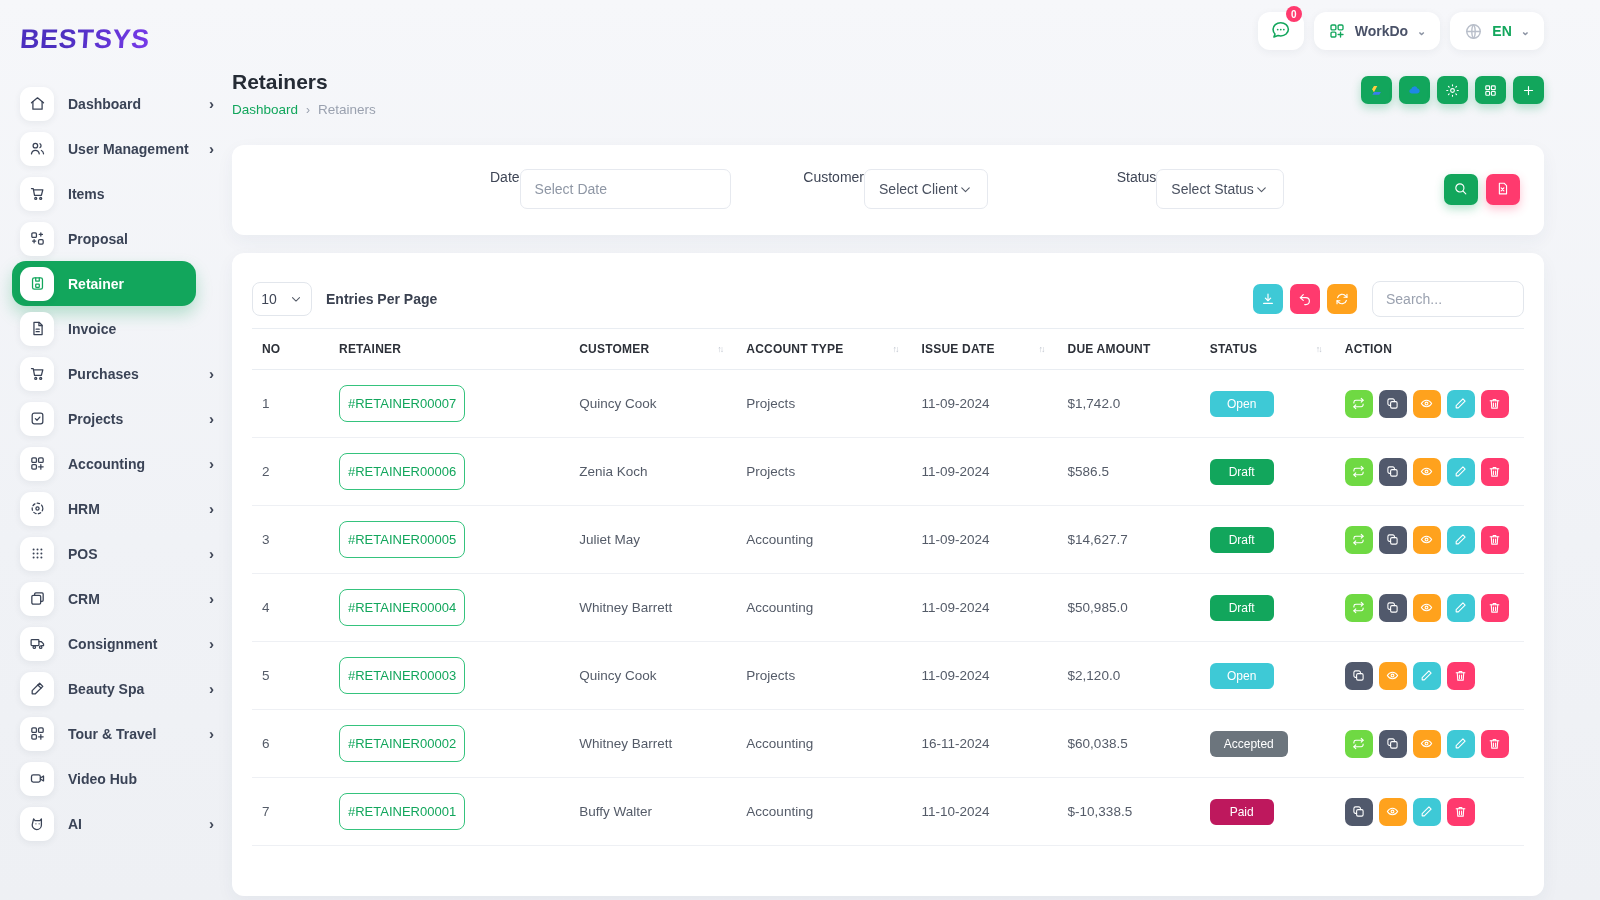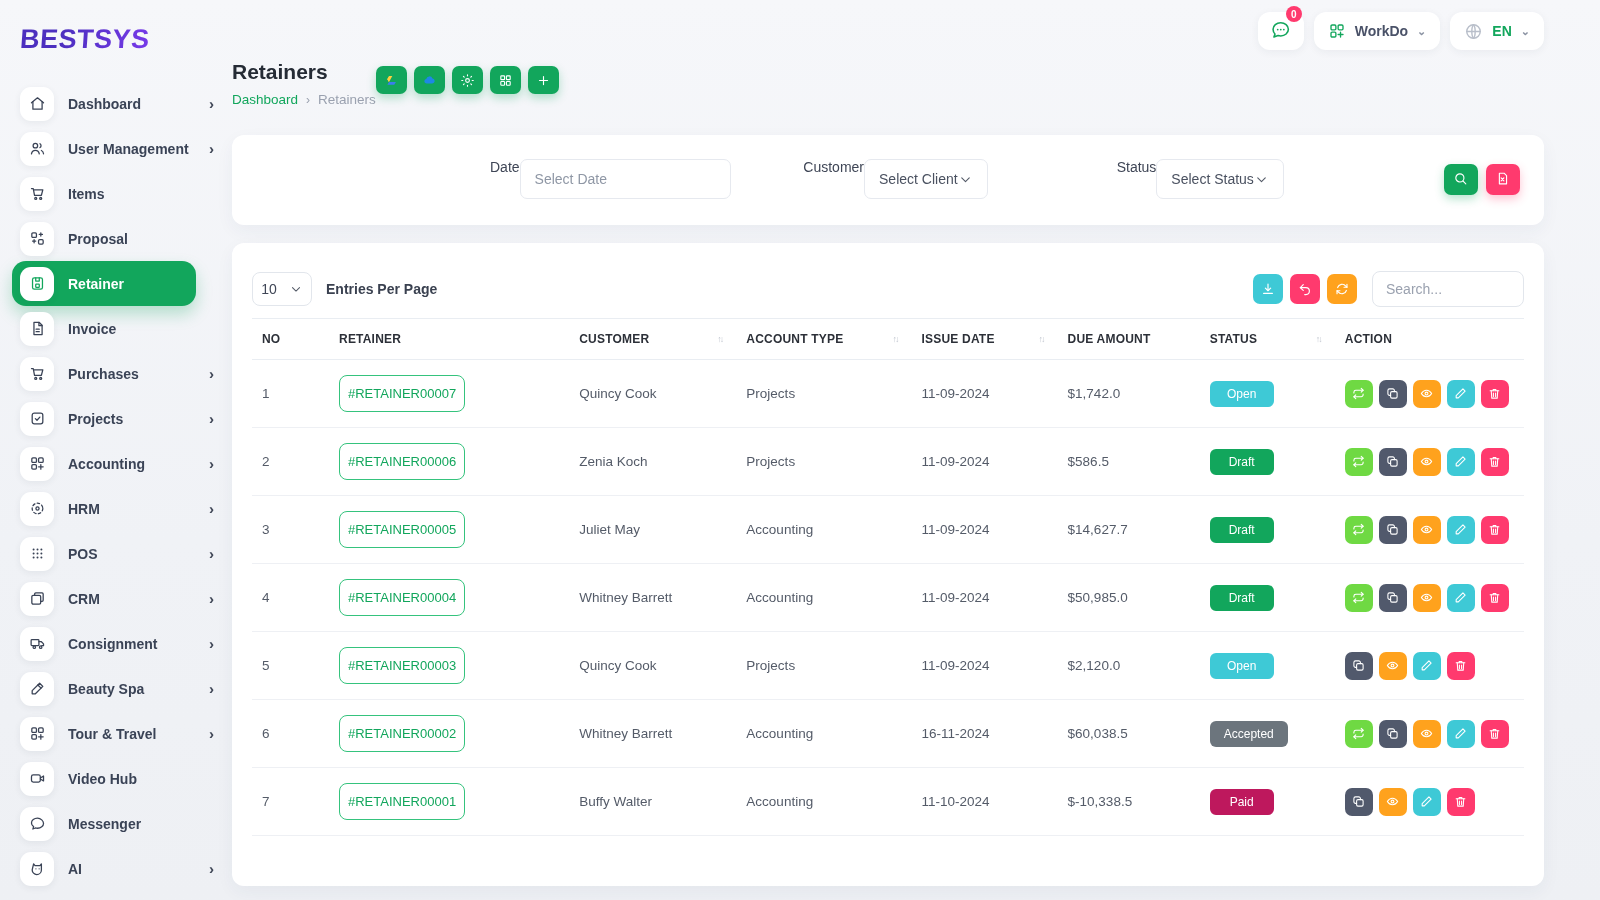--- a/index.html
+++ b/index.html
@@ -26,21 +26,21 @@
   .tb-btn{height:38px;background:#fff;border:none;border-radius:12px;display:flex;align-items:center;gap:9px;
           padding:0 14px;font-size:14px;font-weight:600;color:#4a5268;cursor:pointer;
           box-shadow:0 2px 8px rgba(40,50,70,.06);font-family:inherit}
   .chat-btn{position:relative;width:46px;justify-content:center;color:#12a65c}
   .chat-badge{position:absolute;top:-6px;right:2px;background:#ff3a6e;color:#fff;font-size:10px;font-weight:700;
               min-width:16px;height:16px;border-radius:9px;display:flex;align-items:center;justify-content:center;padding:0 4px}
   .green-ic{color:#12a65c;display:flex}
   .gray-ic{color:#b9bfca;display:flex}
   .tb-chev{color:#8a92a2;font-size:11px;font-weight:700}
   
-  .page-head{display:flex;align-items:flex-start;margin-top:8px}
+  .page-head{display:flex;justify-content:space-between;align-items:flex-start;margin-top:18px}
   .page-title{font-size:21px;font-weight:700;color:#252b35}
   .breadcrumb{display:flex;align-items:center;gap:8px;margin-top:8px;font-size:13.5px}
   .bc-link{color:#12a65c;text-decoration:none;cursor:pointer}
   .bc-sep{color:#9aa1af;font-size:12px}
   .bc-current{color:#9aa1af}
   .page-actions{display:flex;gap:7px;margin-top:6px}
   .pa-btn{width:31px;height:28px;border:none;border-radius:7px;background:#12a65c;color:#fff;cursor:pointer;
           display:flex;align-items:center;justify-content:center;box-shadow:0 4px 10px rgba(18,166,92,.3)}
   
   .card{background:#fff;border-radius:12px;box-shadow:0 6px 18px rgba(45,60,90,.05)}
@@ -266,29 +266,20 @@
     <span class="chev">›</span>
   </div>
   <div class="nav-item">
     <span class="icon-tile">
           <svg viewBox="0 0 24 24" width="17" height="17" fill="none" stroke="currentColor" stroke-width="1.8" stroke-linecap="round" stroke-linejoin="round">
             <rect x="3.5" y="7" width="12.5" height="10" rx="2.5"></rect>
             <path d="M16 11.2 20.5 8.5v7L16 12.8"></path>
           </svg>
         </span>
     <span class="nav-label">Video Hub</span>
-
-  </div>
-  <div class="nav-item">
-    <span class="icon-tile">
-          <svg viewBox="0 0 24 24" width="17" height="17" fill="none" stroke="currentColor" stroke-width="1.8" stroke-linecap="round" stroke-linejoin="round">
-            <path d="M12 4.5c-4.7 0-8.5 3-8.5 6.7 0 2.1 1.2 4 3 5.2L5.5 19.8l3.4-1.5c1 .3 2 .4 3.1.4 4.7 0 8.5-3 8.5-6.7S16.7 4.5 12 4.5z"></path>
-          </svg>
-        </span>
-    <span class="nav-label">Messenger</span>
 
   </div>
   <div class="nav-item">
     <span class="icon-tile">
           <svg viewBox="0 0 24 24" width="17" height="17" fill="none" stroke="currentColor" stroke-width="1.8" stroke-linecap="round" stroke-linejoin="round">
             <path d="M6.5 5.5 8.5 8h7l2-2.5V14a6.5 6.5 0 0 1-13 0z"></path>
             <path d="M9.8 12.5h.01M14.3 12.5h.01"></path>
           </svg>
         </span>
     <span class="nav-label">AI</span>

